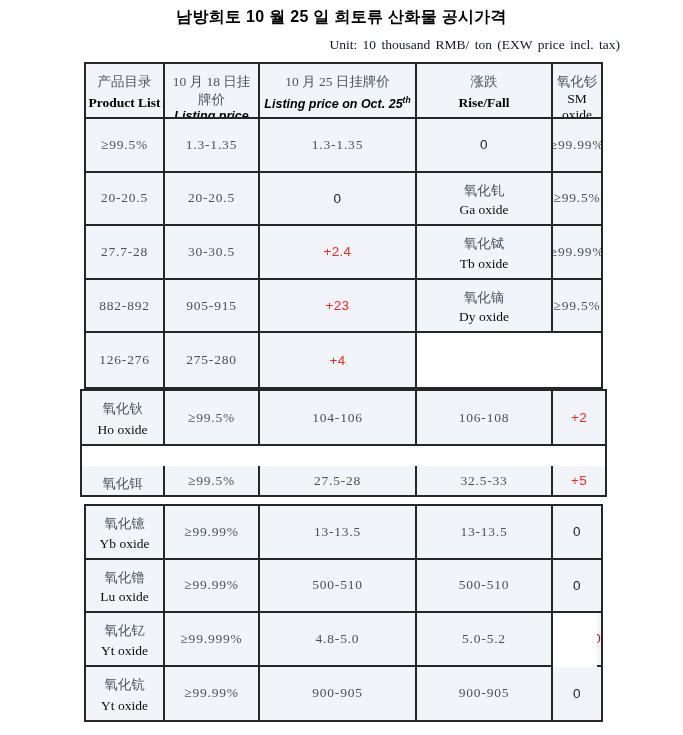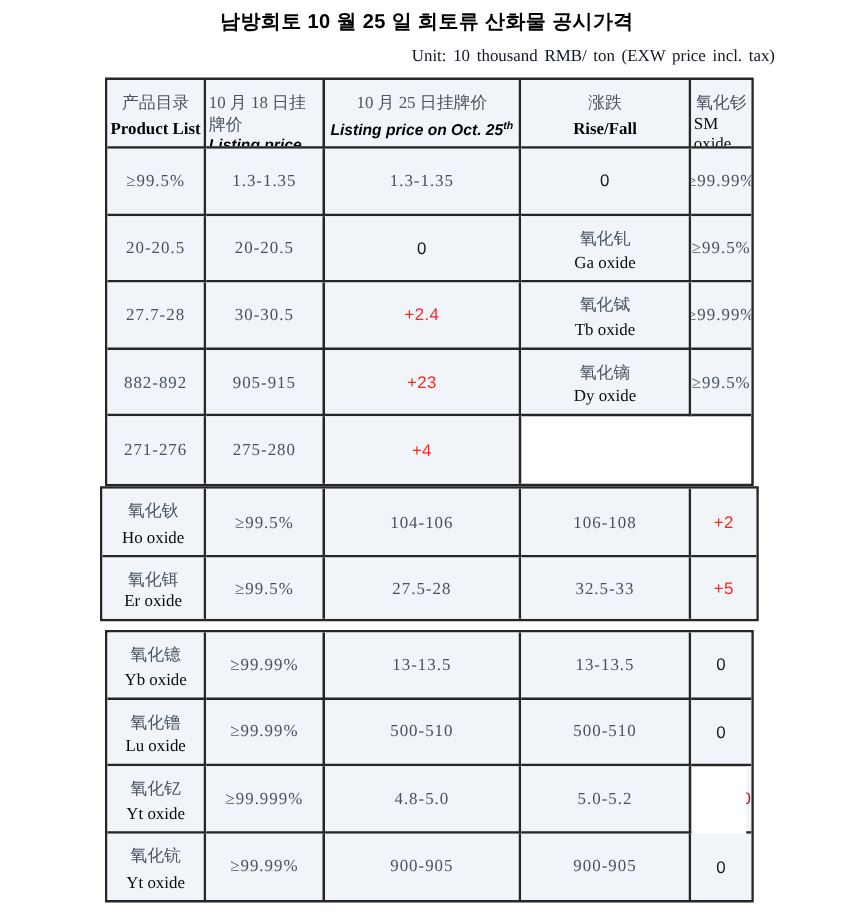--- a/index.html
+++ b/index.html
@@ -14,24 +14,24 @@
         grid-template-columns:79px 95px 157px 136px 48px;
         grid-template-rows:55px repeat(5,53.6px);}
   .secB{left:80px;top:389px;width:527px;height:108px;
         grid-template-columns:83px 95px 157px 136px 52px;
         grid-template-rows:55px 49px;}
   .secC{left:84px;top:504px;width:519px;height:218px;
         grid-template-columns:79px 95px 157px 136px 48px;
         grid-template-rows:repeat(4,53.5px);}
   .cell{background:#f1f5fa;border-right:2px solid #262626;border-bottom:2px solid #262626;
         box-sizing:border-box;display:flex;align-items:center;justify-content:center;
-        overflow:hidden;}
+        overflow:hidden;text-align:center;}
   .tbl .cell:nth-child(5n){border-right:none;}
   .secA .cell:nth-child(n+26){border-bottom:none;}
-  .secB .cell:nth-child(n+6){border-bottom:none;}
+  .secB .cell:nth-child(n+6){border-bottom:none;margin-top:20px;}
   .secC .cell:nth-child(n+16){border-bottom:none;}
   .two{flex-direction:column;justify-content:space-between;padding:9px 2px 6px;}
   .h-cn{font-family:"Liberation Serif","DejaVu Serif",serif;font-size:13.5px;color:#4a5462;}
   .h-en-serif{font-family:"Liberation Serif","DejaVu Serif",serif;font-weight:bold;
               font-size:13.5px;color:#000;}
   .h-en-sans{font-family:"Liberation Sans",sans-serif;font-weight:bold;font-size:12.5px;color:#000;font-style:italic;}
   .h-en-sans sup{font-size:8.5px;}
   .p-cn{font-family:"Liberation Serif","DejaVu Serif",serif;font-size:13.5px;color:#4a5462;}
   .p-en{font-family:"Liberation Serif","DejaVu Serif",serif;font-size:13.5px;color:#0a0a0a;}
   .num{font-family:Liberation Serif, serif;font-size:13.5px;color:#49515d;
@@ -94,21 +94,21 @@
     <div class="cell num">≥99.99%</div>
     <div class="cell num">882-892</div>
     <div class="cell num">905-915</div>
     <div class="cell chg" style="color: rgb(250, 40, 30);">+23</div>
 
     <div class="cell two">
       <span class="p-cn">氧化镝</span>
       <span class="p-en">Dy oxide</span>
     </div>
     <div class="cell num">≥99.5%</div>
-    <div class="cell num">271-276</div>
+    <div class="cell num">126-276</div>
     <div class="cell num">275-280</div>
     <div class="cell chg" style="color: rgb(250, 40, 30);">+4</div>
   </div>
 
   <div class="tbl secB">
     <div class="cell two">
       <span class="p-cn">氧化钬</span>
       <span class="p-en">Ho oxide</span>
     </div>
     <div class="cell num">≥99.5%</div>

